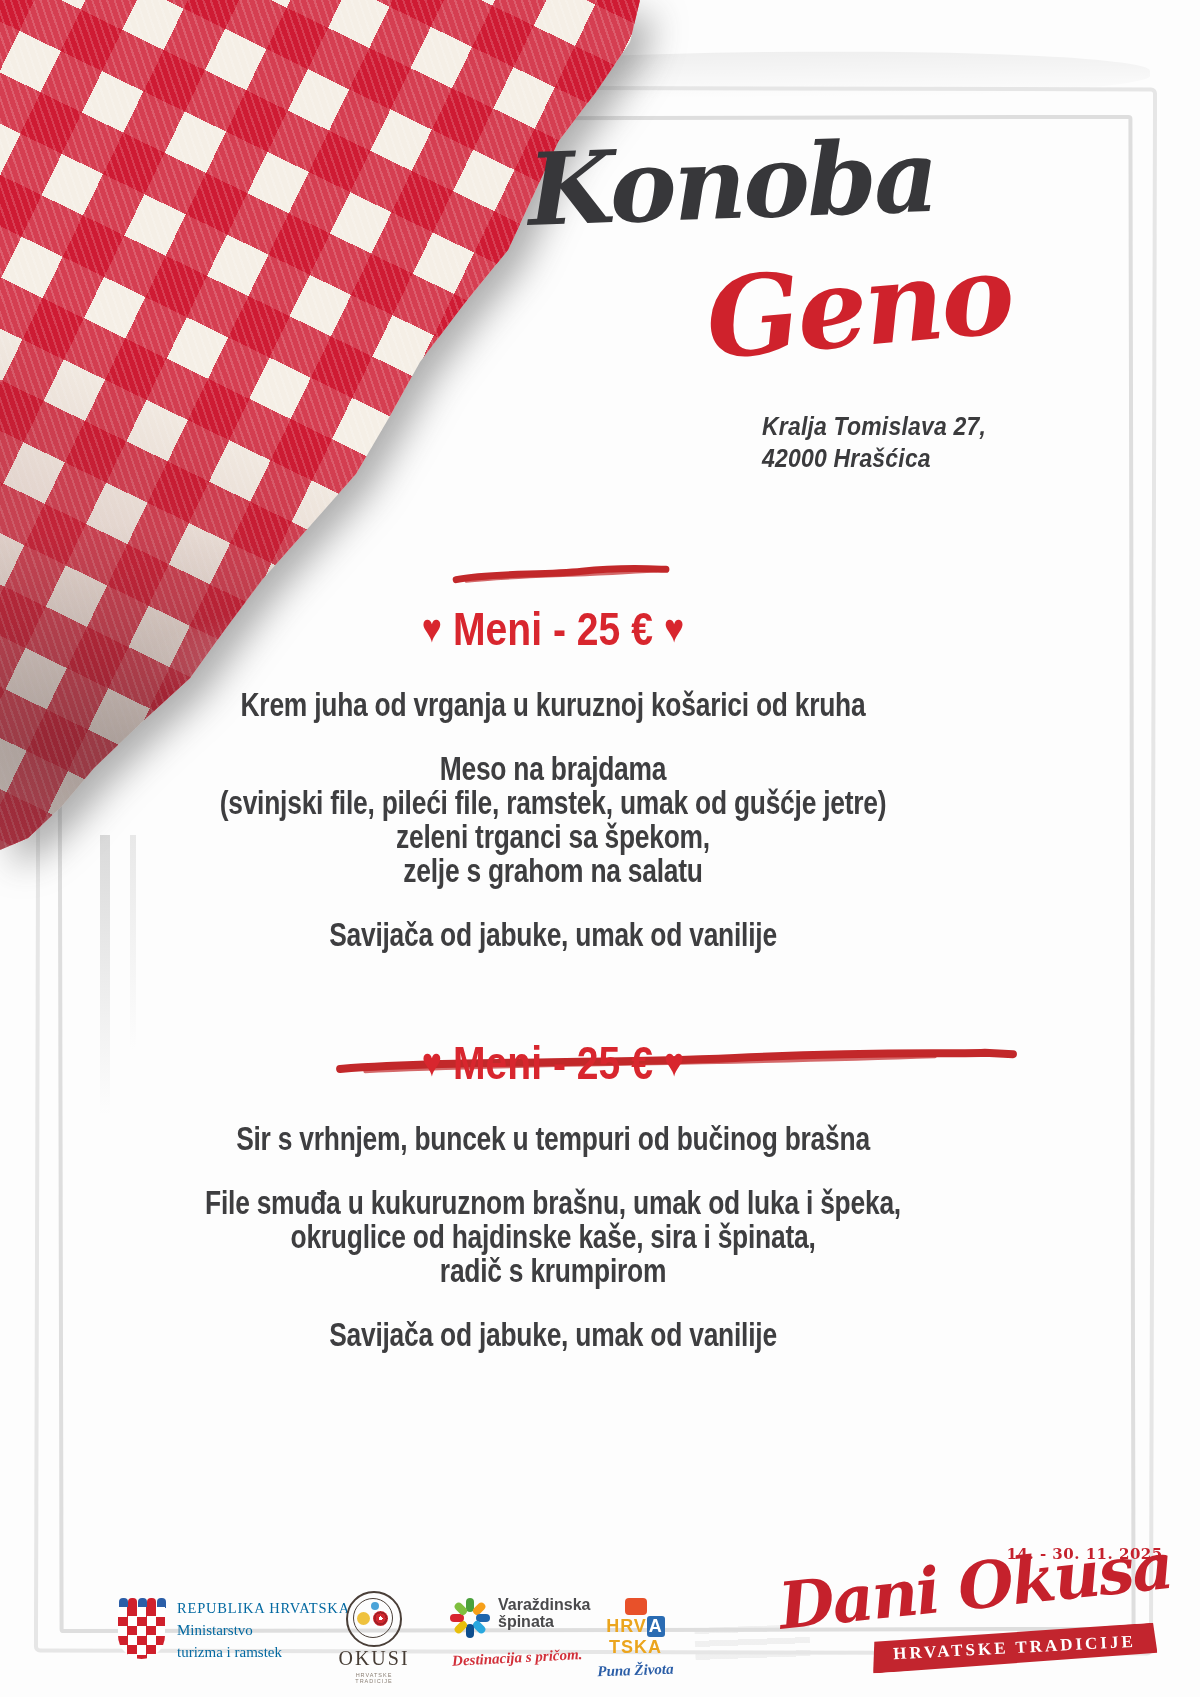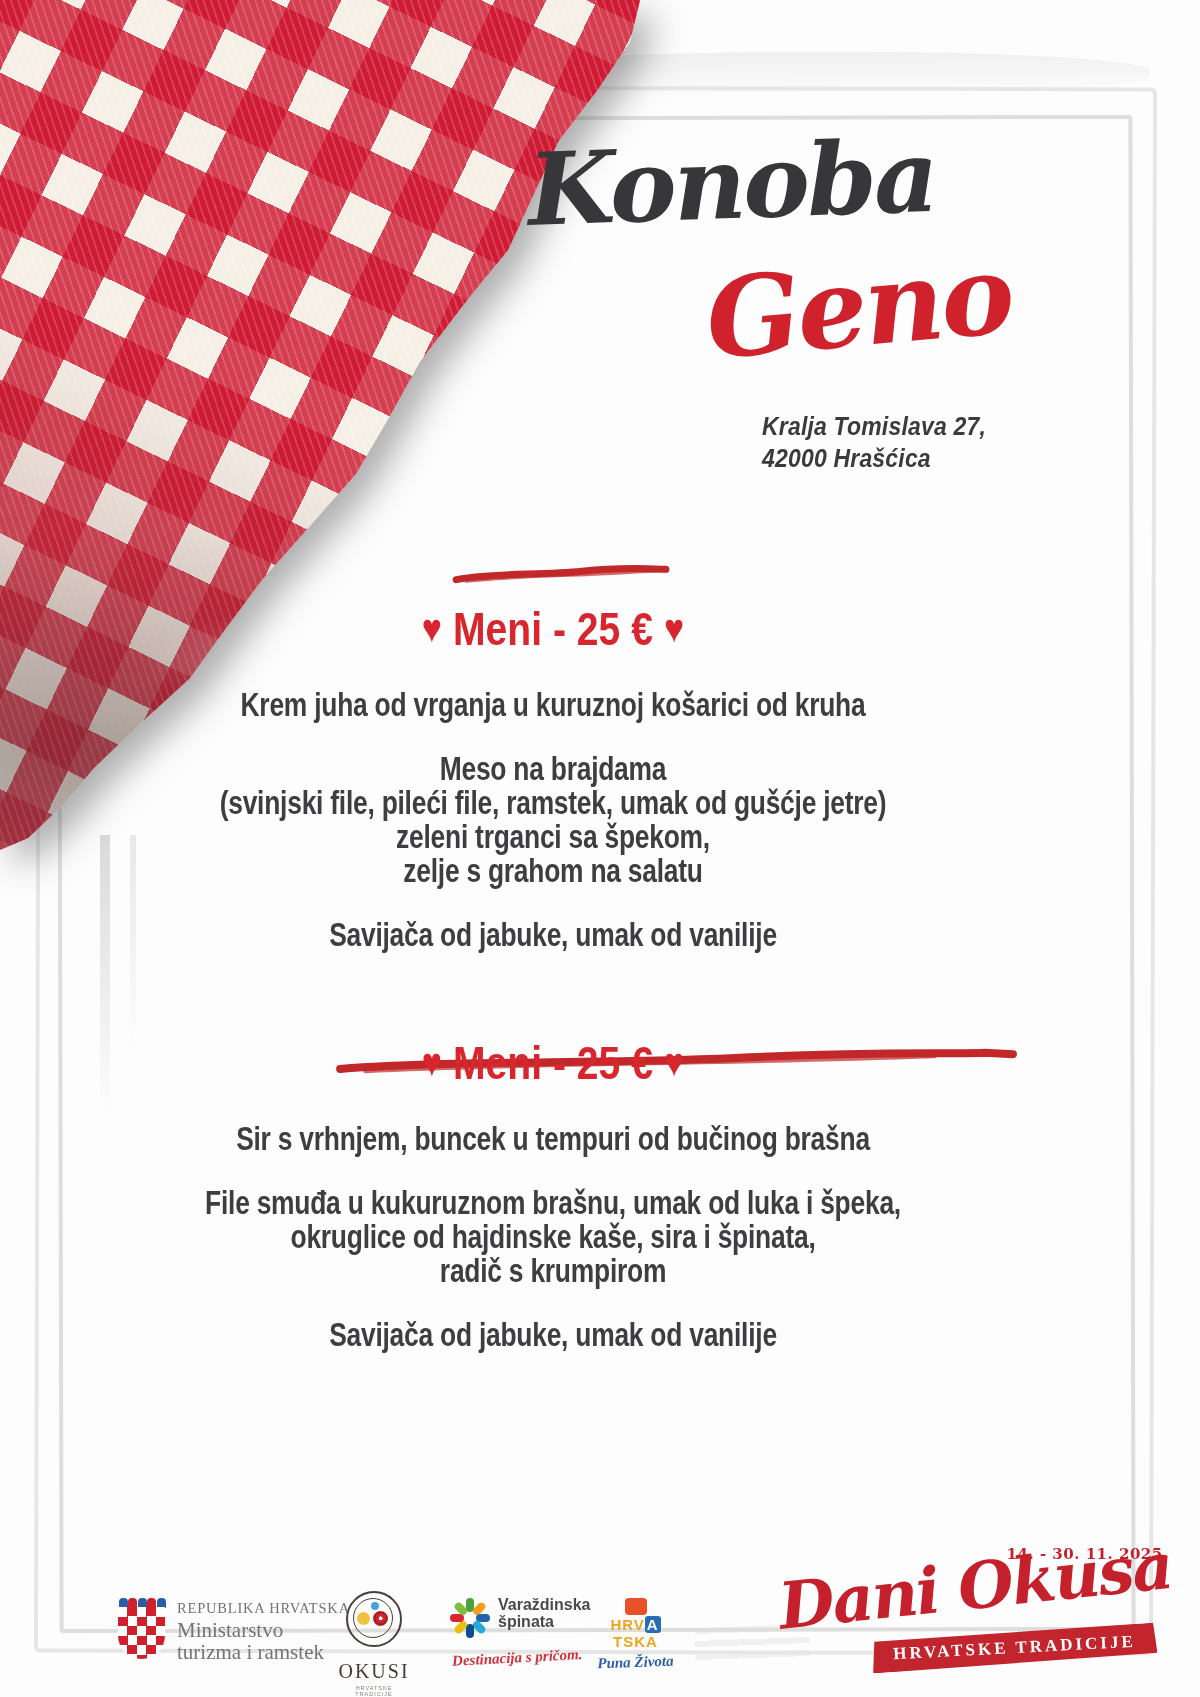--- a/index.html
+++ b/index.html
@@ -80,45 +80,45 @@
   .logo{position:absolute;z-index:4;}
   
   .logo-ministry{left:118px;top:1598px;display:flex;align-items:flex-start;}
   .coat{position:relative;width:48px;height:62px;margin-right:11px;}
   .crown{position:absolute;top:0;left:1px;display:flex;}
   .crown span{width:9px;height:10px;border-radius:4px 4px 0 0;margin-right:0.4px;}
   .crown span:nth-child(odd){background:#2b5ea7;}
   .crown span:nth-child(even){background:#d0202c;}
   .shield{position:absolute;top:9px;left:0;width:47px;height:52px;border-radius:0 0 24px 24px;overflow:hidden;
       background:repeating-conic-gradient(#d0202c 0% 25%,#ffffff 0% 50%);background-size:19px 19px;}
-  .ministry-text{font-family:"Liberation Serif",serif;color:#737373;}
+  .ministry-text{font-family:"Liberation Serif",serif;color:#0369a1;}
   .ministry-l1{font-size:14.5px;letter-spacing:0.8px;margin:2px 0 2px;}
-  .ministry-l2,.ministry-l3{font-size:21px;line-height:22px;}
+  .ministry-l2,.ministry-l3{font-size:15px;line-height:22px;}
   
   .logo-okusi{left:338px;top:1591px;width:72px;text-align:center;}
   .okusi-circle{position:relative;width:52px;height:52px;margin:0 auto;border:2px solid #4a3f38;border-radius:50%;}
   .okusi-circle .ring{position:absolute;left:5px;top:5px;width:38px;height:38px;border:1px solid #4a3f38;border-radius:50%;}
   .okusi-circle .dot{position:absolute;border-radius:50%;}
   .dot-yellow{left:9px;top:19px;width:13px;height:13px;background:#efc23e;}
   .dot-blue{left:23px;top:9px;width:8px;height:8px;background:#4aa3d8;}
   .dot-red{left:25px;top:18px;width:15px;height:15px;
       background:radial-gradient(circle at 50% 50%,#ffffff 0 2px,#d2262e 2px 5px,#a51e24 5px 7px,#d2262e 7px);}
-  .okusi-name{font-family:"Liberation Serif",serif;font-size:20px;letter-spacing:2px;color:#463c34;margin-top:13px;}
+  .okusi-name{font-family:"Liberation Serif",serif;font-size:20px;letter-spacing:2px;color:#463c34;margin-top:0;}
   .okusi-sub{font-size:5.5px;letter-spacing:1px;color:#8a7f74;margin-top:2px;}
   
   .logo-county{left:448px;top:1596px;width:150px;}
   .county-row{display:flex;align-items:flex-start;}
   .county-pin{width:44px;height:44px;}
   .county-text{margin-left:6px;font-size:16px;font-weight:bold;color:#4a4a4c;line-height:17px;}
   .county-tagline{margin-top:9px;margin-left:4px;font-family:"Liberation Serif",serif;font-style:italic;
       font-weight:bold;font-size:15px;color:#d2303a;transform:rotate(-3deg);white-space:nowrap;}
   
   .logo-croatia{left:588px;top:1598px;width:95px;text-align:center;}
   .cro-square{width:22px;height:17px;border-radius:4px;background:#e8512a;margin:0 auto 1px;}
-  .cro-name{font-size:15px;font-weight:bold;letter-spacing:1px;color:#eba51e;}
+  .cro-name{font-size:18px;font-weight:bold;letter-spacing:1px;color:#eba51e;}
   .cro-a{display:inline-block;background:#2a6cb3;color:#ffffff;border-radius:3px;padding:0 2px;}
   .cro-tagline{margin-top:4px;font-family:"Liberation Serif",serif;font-style:italic;font-weight:bold;
       font-size:15px;color:#2b5ea7;transform:rotate(-2deg);}
   
   .event-dates{position:absolute;left:1000px;top:1545px;width:175px;text-align:center;z-index:4;
       font-family:"DejaVu Serif",serif;font-weight:bold;font-size:15px;color:#c5212c;letter-spacing:0.5px;}
   .event-name{position:absolute;left:778px;top:1548px;width:400px;z-index:4;margin:0;
       font-family:"DejaVu Serif",serif;font-style:italic;font-weight:bold;font-size:64px;
       color:#c5212c;transform:rotate(-6deg);letter-spacing:-2px;white-space:nowrap;}
   .event-banner{position:absolute;left:872px;top:1630px;width:285px;height:36px;z-index:4;

